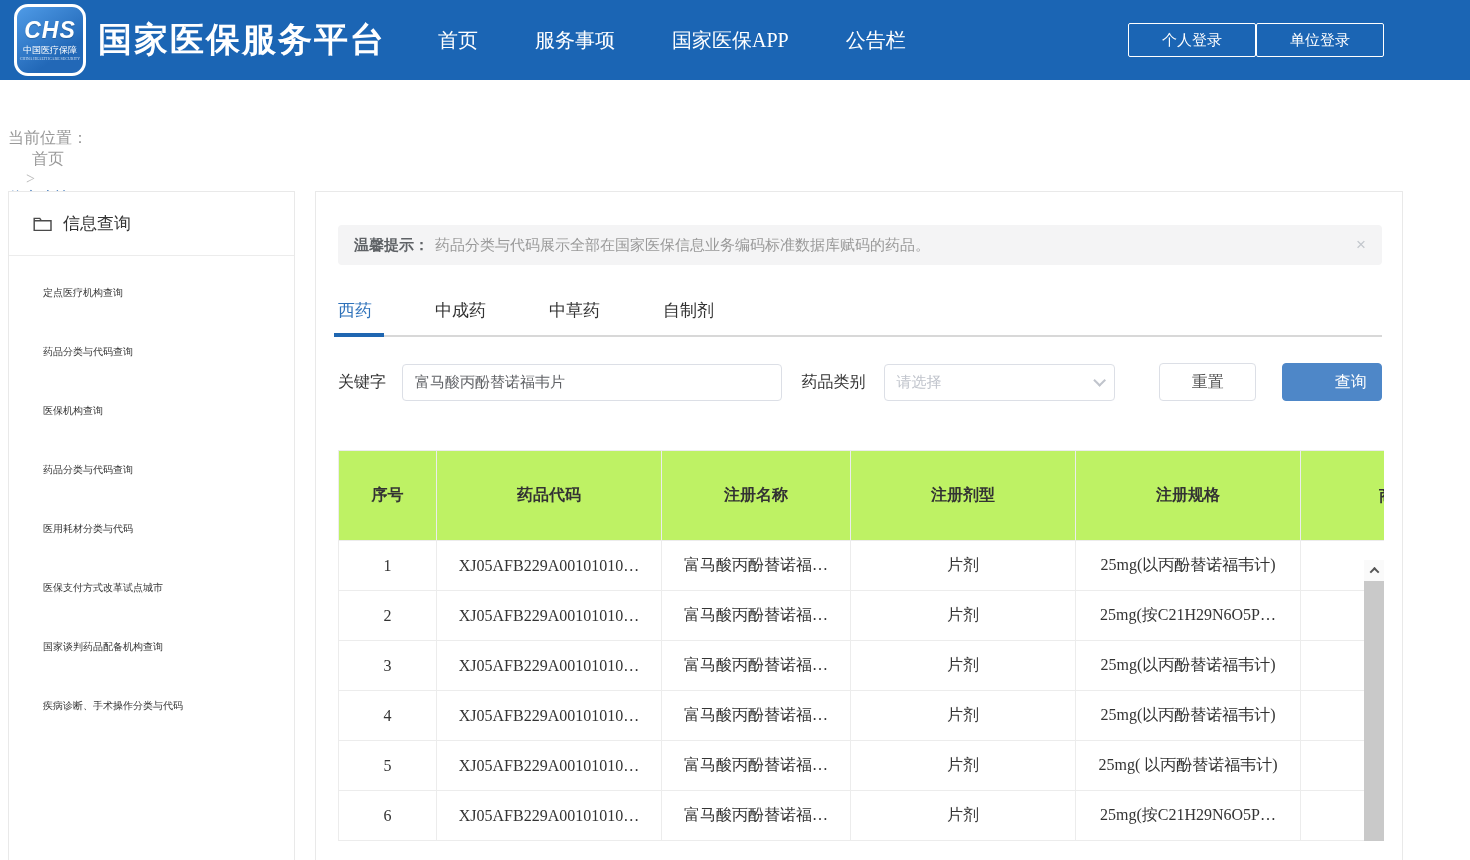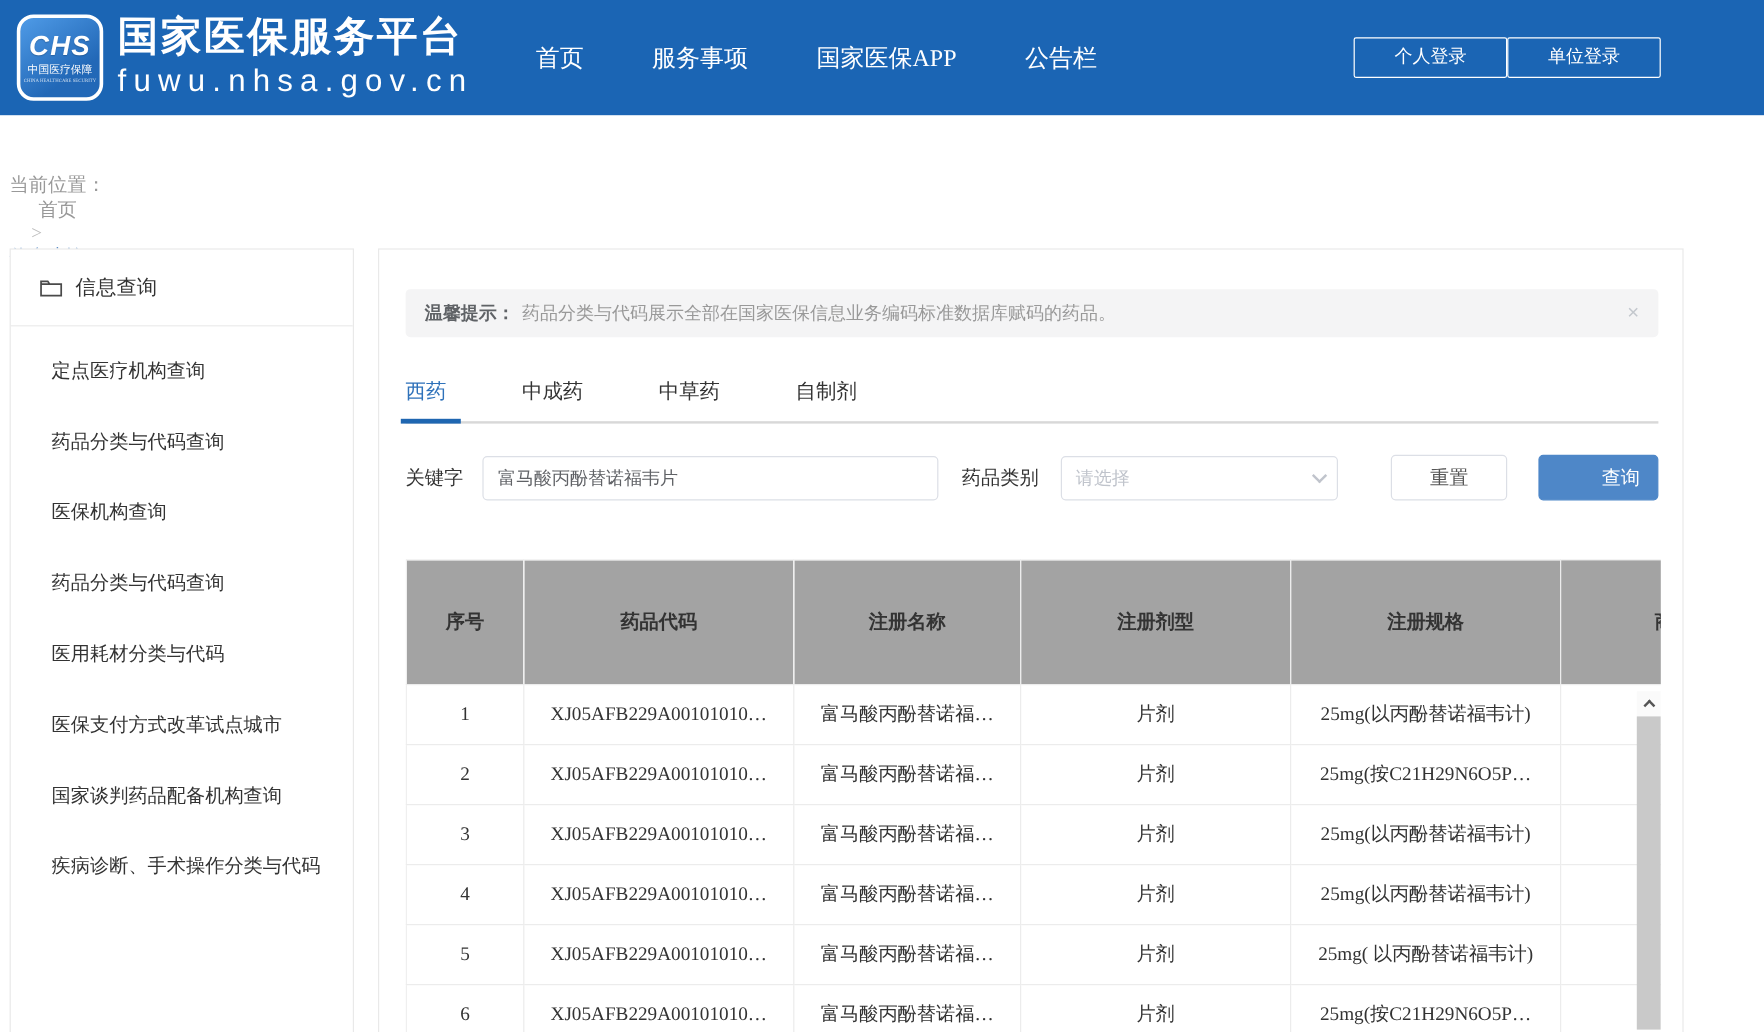--- a/index.html
+++ b/index.html
@@ -1,20 +1,20 @@
 <!DOCTYPE html>
 <html><head>
 <meta charset="utf-8">
 <style>
   * { margin:0; padding:0; box-sizing:border-box; }
   html,body { width:1470px; height:860px; overflow:hidden; background:#fff;
     font-family:"Liberation Serif","DejaVu Serif",serif; color:#333; }
 
   
-  .top-header { height:96px; background:#1b65b4; display:flex; align-items:center; }
+  .top-header { height:80px; background:#1b65b4; display:flex; align-items:center; }
   .brand { display:flex; align-items:center; margin-left:14px; }
   .logo-box { width:72px; height:72px; border:3px solid #fff; border-radius:14px;
     background:linear-gradient(145deg,#4f9be7 0%,#2268b7 70%);
     display:flex; flex-direction:column; align-items:center; justify-content:center;
     color:#fff; flex-shrink:0; }
   .logo-abbr { font-family:"Liberation Sans",sans-serif; font-weight:bold; font-style:italic;
     font-size:23px; letter-spacing:1px; line-height:1; text-shadow:0 1px 1px rgba(0,0,0,.2); }
   .logo-org { font-size:9px; margin-top:4px; line-height:1; }
   .logo-en { font-size:4px; margin-top:2px; opacity:.75; line-height:1; }
   .brand-text { margin-left:12px; color:#fff; }
@@ -39,21 +39,21 @@
   .content { display:flex; align-items:flex-start; padding:0 0 0 8px; }
   .side-panel { width:287px; border:1px solid #e9e9e9; background:#fff; min-height:700px; }
   .side-header { height:64px; display:flex; align-items:center; padding-left:24px;
     border-bottom:1px solid #ececec; font-size:17px; gap:10px; }
   .folder-icon { width:20px; height:16px; flex-shrink:0; }
   .side-section { height:60px; display:flex; align-items:center; padding-left:22px;
     border-bottom:1px solid #ececec; font-size:17px; font-weight:bold; }
   .side-section .bar { width:4px; height:18px; background:#2468b6; margin-right:8px; }
   .side-menu { list-style:none; padding-top:8px; }
   .side-menu li { min-height:59px; display:flex; align-items:center;
-    padding:6px 18px 6px 34px; font-size:16px; color:#333; cursor:pointer; line-height:1.45; }
+    padding:6px 18px 6px 34px; font-size:10px; color:#333; cursor:pointer; line-height:1.45; }
 
   .main-panel { width:1088px; margin-left:20px; border:1px solid #e9e9e9; background:#fff;
     min-height:700px; position:relative; }
 
   
   .tip-bar { margin:33px 20px 0 22px; height:40px; background:#f4f4f5; border-radius:4px;
     display:flex; align-items:center; padding:0 16px; font-size:15px; color:#999;
     position:relative; }
   .tip-bold { color:#5f6266; font-weight:bold; margin-right:6px; }
   .tip-close { position:absolute; right:16px; top:50%; transform:translateY(-50%);
@@ -83,21 +83,21 @@
     cursor:pointer; font-family:inherit; }
   .query-btn { margin-left:26px; width:100px; height:38px; background:#4e87c8;
     border:1px solid #4e87c8; border-radius:4px; font-size:16px; color:#fff;
     cursor:pointer; font-family:inherit;padding-left:37px; }
 
   
   .table-wrap { margin:49px 0 0 22px; width:1046px; overflow:hidden; position:relative; }
   table.data { border-collapse:collapse; table-layout:fixed; width:1130px; }
   table.data th, table.data td { border:1px solid #ececec; text-align:center;
     overflow:hidden; white-space:nowrap; }
-  table.data th { height:104px; background:#a3a3a3; font-size:16px; font-weight:bold; }
+  table.data th { height:90px; background:#bef264; font-size:16px; font-weight:bold; }
   table.data td { height:50px; font-size:16px; color:#333; }
   .col-no{width:98px;} .col-code{width:225px;} .col-name{width:189px;}
   .col-form{width:225px;} .col-spec{width:225px;} .col-partial{width:168px;}
   th.partial-th { position:relative; }
   th.partial-th span { position:absolute; left:78px; top:50%; transform:translateY(-50%); }
 
   
   .vscroll { position:absolute; top:110px; right:0; width:20px; bottom:0; height:282px; }
   .vscroll .btn-up { height:21px; background:#fafafa; display:flex; align-items:center;
     justify-content:center; }
@@ -110,21 +110,20 @@
 
 <header class="top-header">
   <div class="brand">
     <div class="logo-box">
       <div class="logo-abbr">CHS</div>
       <div class="logo-org">中国医疗保障</div>
       <div class="logo-en">CHINA HEALTHCARE SECURITY</div>
     </div>
     <div class="brand-text">
       <div class="brand-title">国家医保服务平台</div>
-      <div class="brand-domain">fuwu.nhsa.gov.cn</div>
     </div>
   </div>
   <nav class="top-nav">
     <span class="top-nav-item">首页</span>
     <span class="top-nav-item">服务事项</span>
     <span class="top-nav-item">国家医保APP</span>
     <span class="top-nav-item">公告栏</span>
   </nav>
   <div class="login-group">
     <button class="login-btn">个人登录</button>

